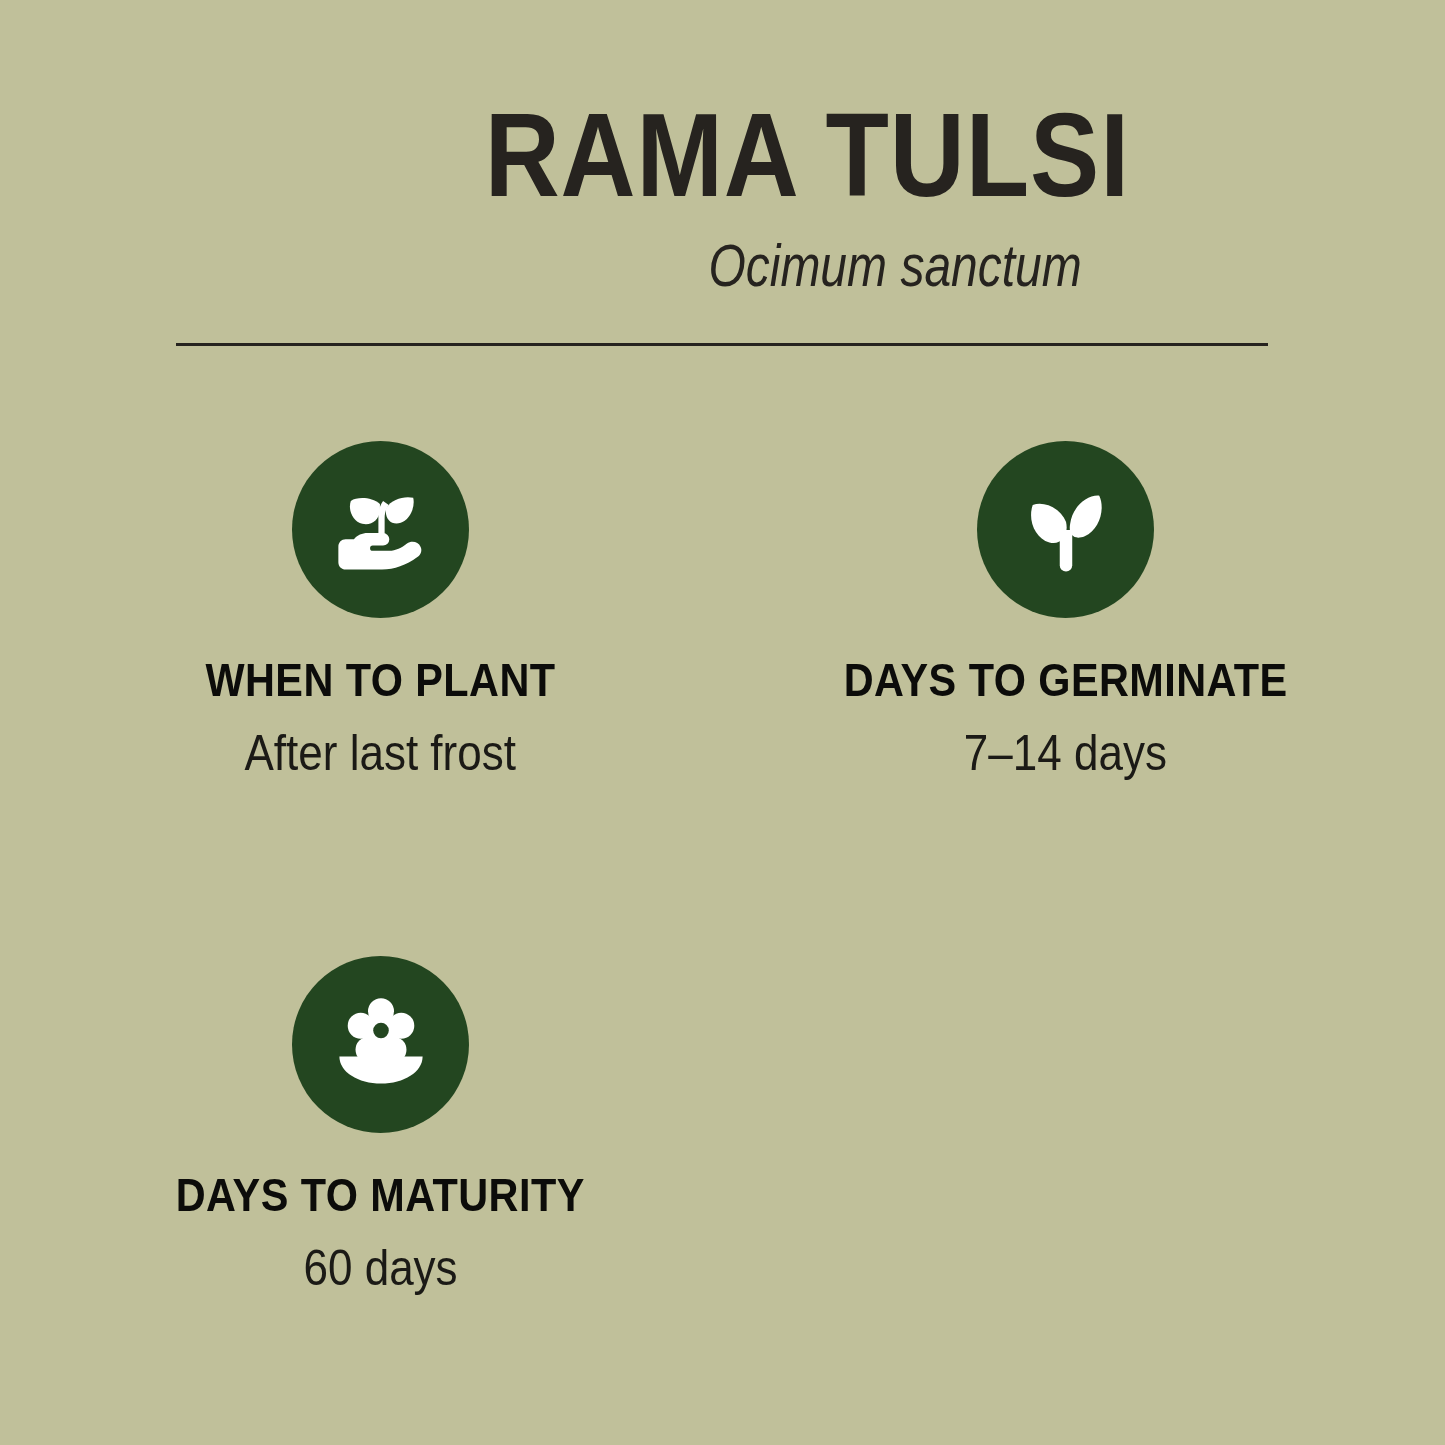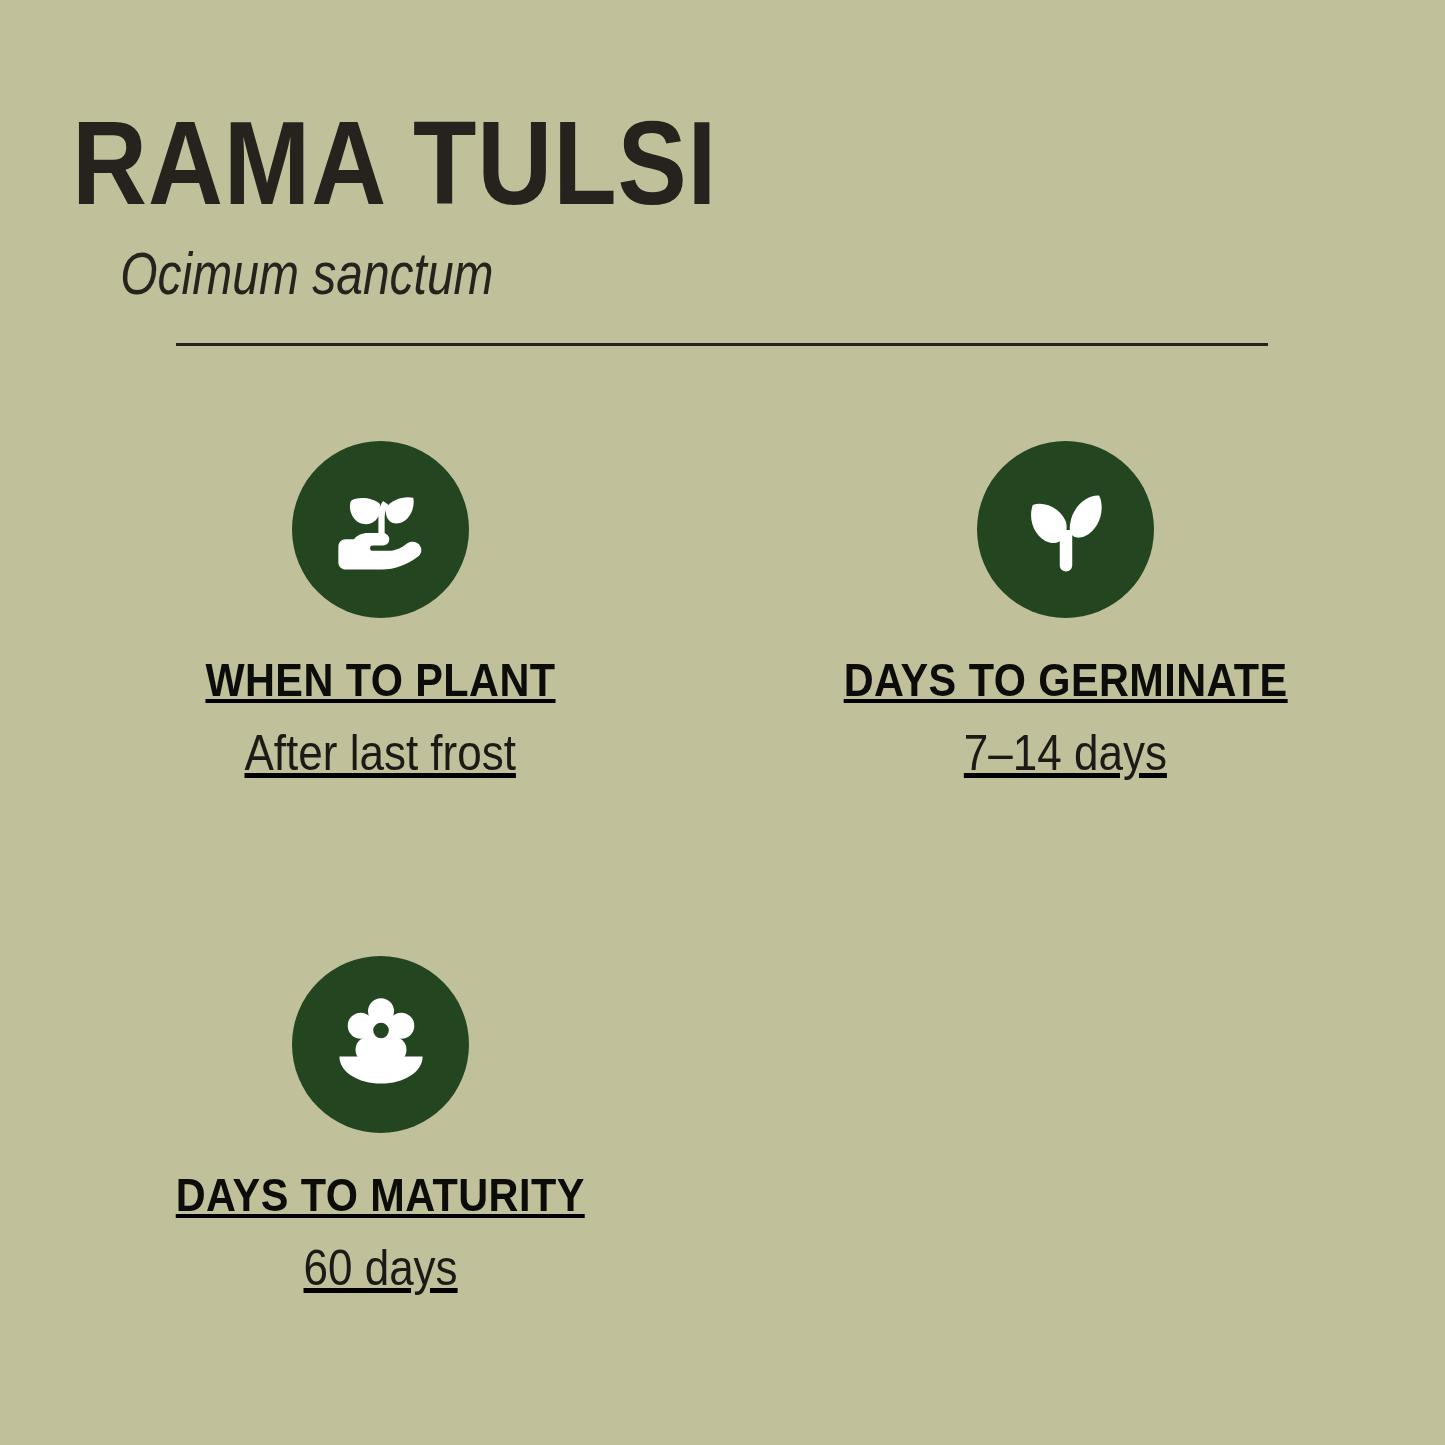--- a/index.html
+++ b/index.html
@@ -17,24 +17,24 @@
     position: relative;
     width: 1445px;
     height: 1445px;
     background: #C0C09A;
     box-sizing: border-box;
   }
 
   
   #header {
     position: absolute;
-    top: 8px;
+    top: 0;
     left: 0;
     width: 1202px;
-    text-align: left;
+    text-align: right;
   }
   #plant-title {
     margin: 0;
     padding-top: 96px;
     font-family: "Liberation Sans Narrow", "Liberation Sans", sans-serif;
     font-weight: bold;
     font-size: 118px;
     line-height: 1.0;
     letter-spacing: 1px;
     color: #26231F;
@@ -72,21 +72,20 @@
     width: 1370px;
     display: grid;
     grid-template-columns: 1fr 1fr;
     grid-template-rows: 515px 515px;
   }
   .fact-cell {
     display: flex;
     flex-direction: column;
     align-items: center;
     justify-content: flex-start;
-    text-decoration: underline;
   }
   .icon-badge {
     width: 177px;
     height: 177px;
     border-radius: 50%;
     background: #234620;
     display: flex;
     align-items: center;
     justify-content: center;
     margin-top: 21px;

